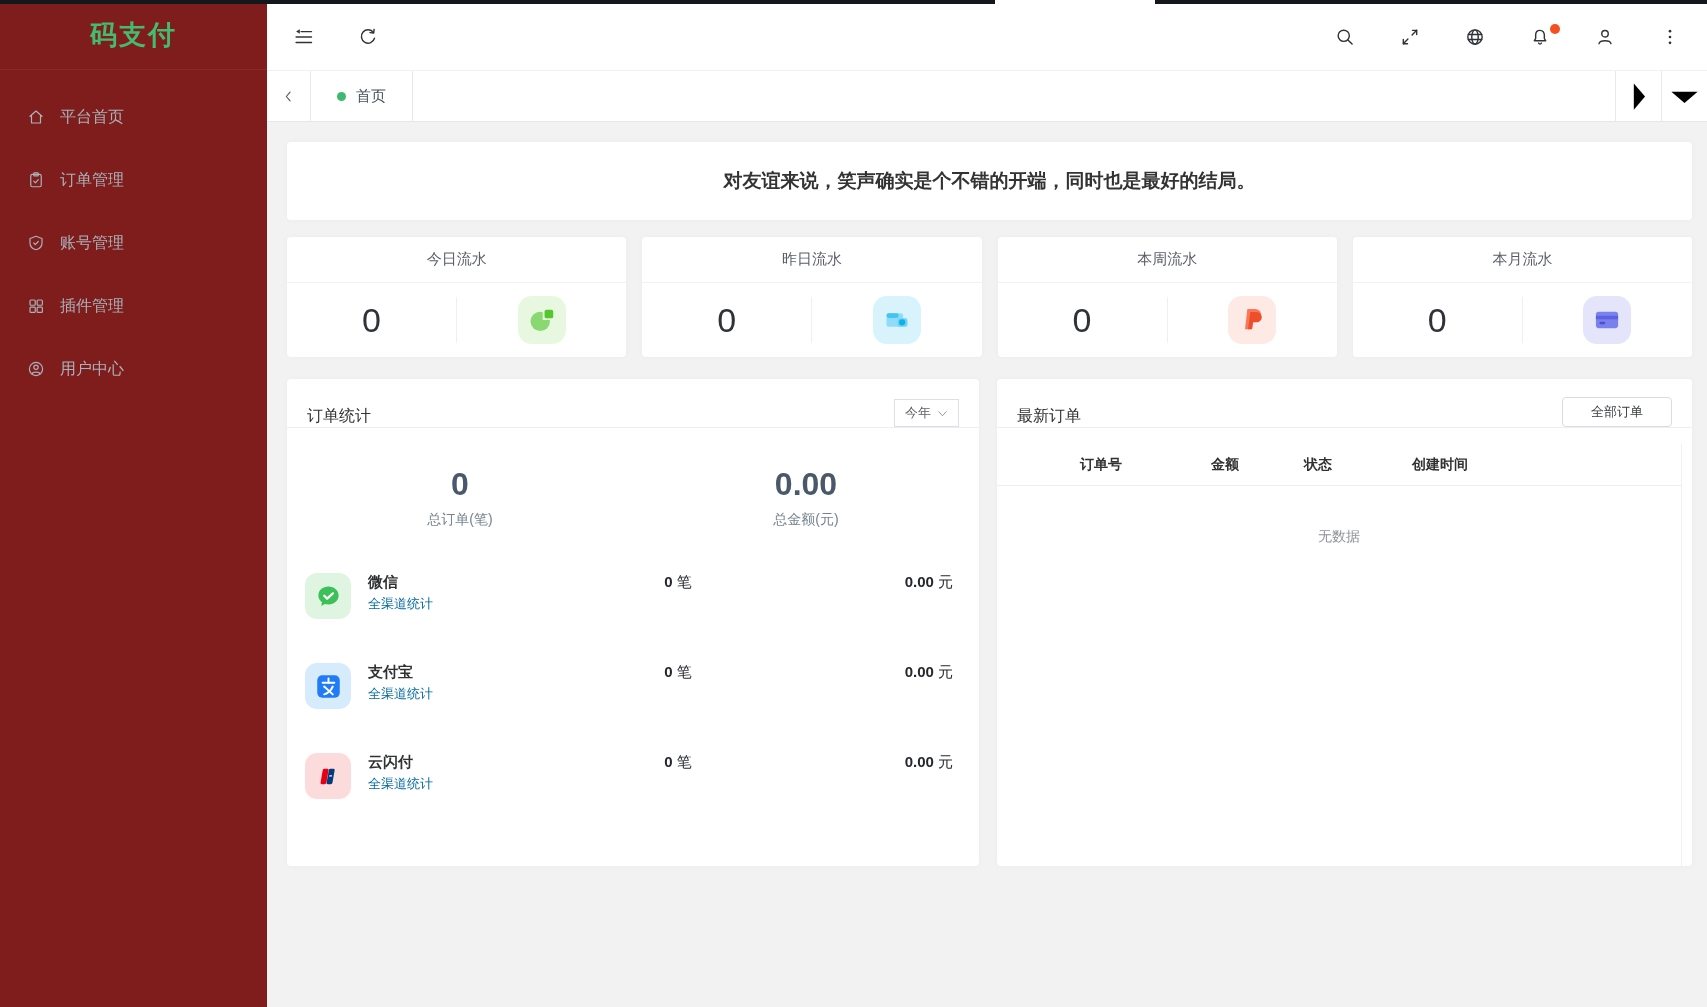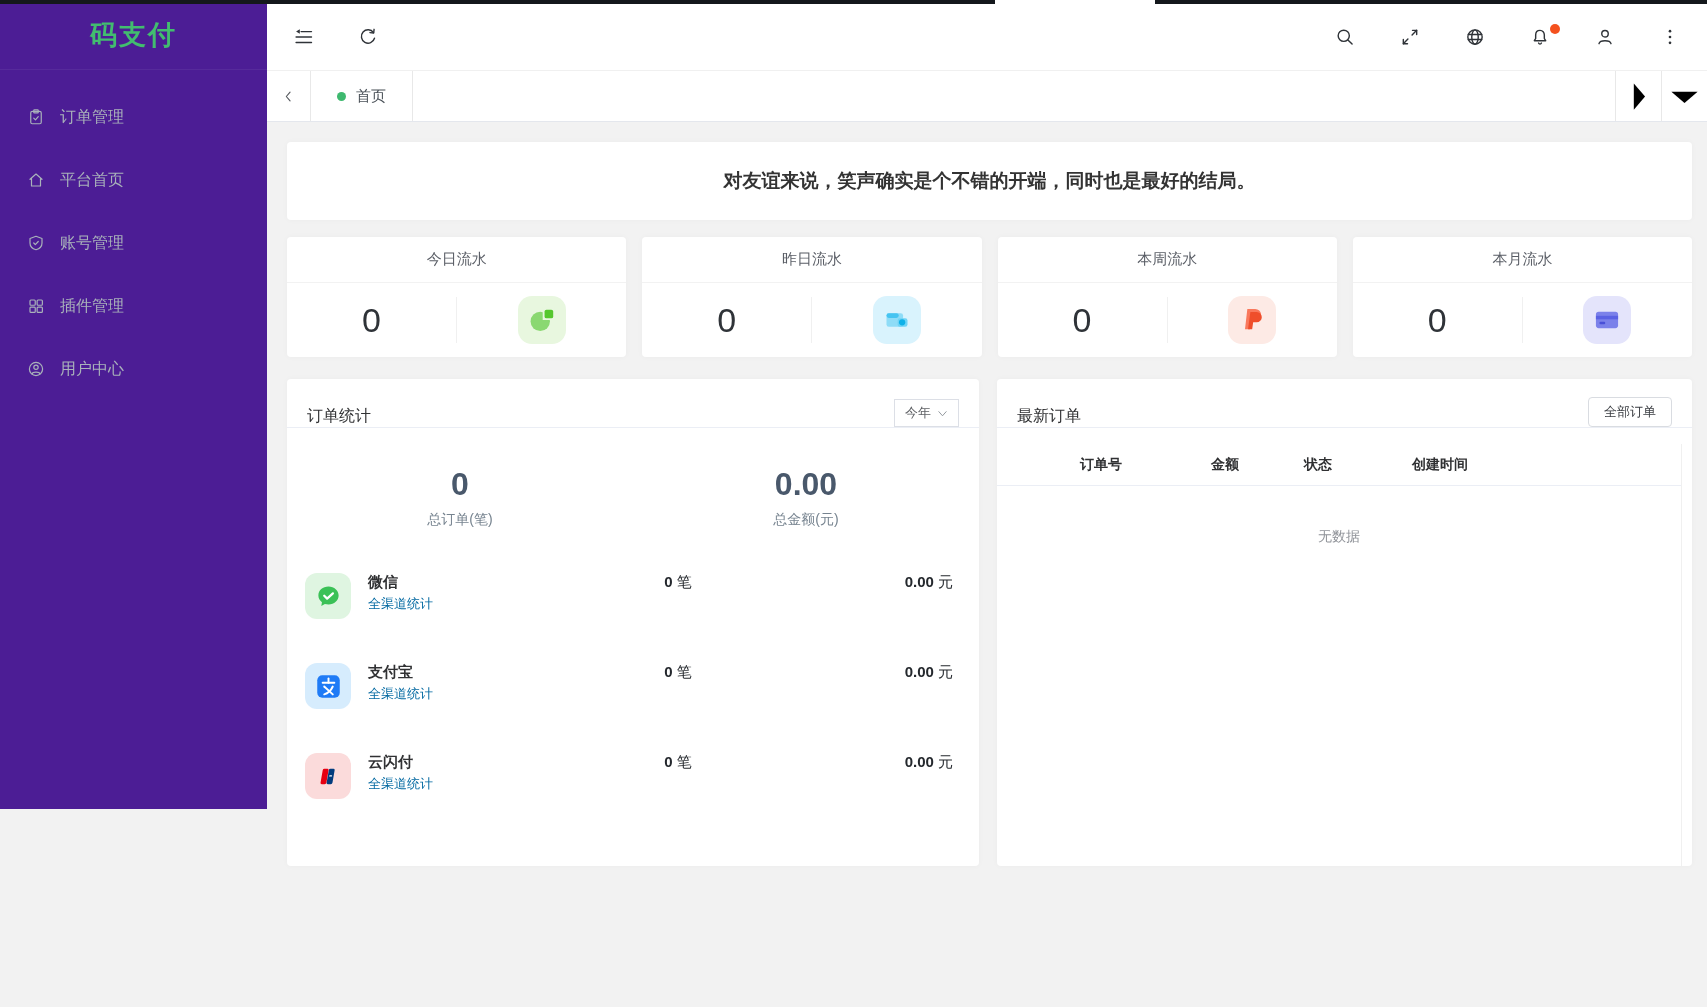--- a/index.html
+++ b/index.html
@@ -4,21 +4,21 @@
 <style>
   * { margin:0; padding:0; box-sizing:border-box; }
   html,body { width:1707px; height:1007px; overflow:hidden;
     font-family:"Liberation Sans","DejaVu Sans",sans-serif; background:#f2f2f2; color:#303133; }
 
   
   .top-strip { position:absolute; top:0; left:0; width:1707px; height:4px; background:#14181c; z-index:60; }
   .top-strip-gap { position:absolute; top:0; left:995px; width:160px; height:4px; background:#ffffff; }
 
   
-  .sidebar { position:absolute; left:0; top:0; width:267px; height:809px; background:#4c1d95; z-index:10; }
+  .sidebar { position:absolute; left:0; top:0; width:267px; height:1007px; background:#7f1d1d; z-index:10; }
   .logo { height:70px; display:flex; align-items:center; justify-content:center;
     color:#42bd6f; font-size:27px; font-weight:bold; letter-spacing:2px;
     border-bottom:1px solid rgba(255,255,255,0.06); }
   .menu { padding-top:14px; }
   .menu-item { height:60px; margin:3px 0; display:flex; align-items:center; gap:15px;
     padding-left:27px; color:#a9b2ba; font-size:16px; cursor:pointer; }
   .menu-item svg { width:18px; height:18px; stroke:#a9b2ba; fill:none; stroke-width:1.6;
     stroke-linecap:round; stroke-linejoin:round; flex:none; }
 
   
@@ -73,21 +73,21 @@
 
   
   .panels-row { display:flex; gap:18px; height:487px; }
   .panel-left { width:692px; flex:none; display:flex; flex-direction:column; }
   .panel-right { flex:1; display:flex; flex-direction:column; }
   .panel-head { height:49px; flex:none; display:flex; align-items:flex-end; justify-content:space-between;
     padding:0 20px; border-bottom:1px solid #ebeef5; font-size:16px; color:#303133; }
   .range-btn { height:28px; display:flex; align-items:center; gap:6px; padding:0 10px;
     border:1px solid #dcdfe6; border-radius:0; background:#fff; font-size:13px; color:#606266; cursor:pointer; }
   .range-btn svg { width:11px; height:11px; stroke:#8b9097; fill:none; stroke-width:2; stroke-linecap:round; }
-  .viewall-btn { height:30px; display:flex; align-items:center; padding:0 15px;
+  .viewall-btn { height:30px; display:flex; align-items:center; padding:0 28px;
     border:1px solid #d9dce1; border-radius:4px; background:#fff; font-size:13px; color:#3a3d42; cursor:pointer;font-family:Liberation Mono, monospace; }
 
   
   .summary { display:flex; padding-top:38px; }
   .sum-col { flex:1; text-align:center; }
   .sum-val { font-size:32px; font-weight:bold; color:#49586b; }
   .sum-label { margin-top:8px; font-size:14px; color:#76838f; }
   .channels { padding:44px 26px 0 18px; }
   .channel { display:flex; align-items:flex-start; margin-bottom:44px; }
   .ch-icon { width:46px; height:46px; border-radius:12px; margin-right:17px; flex:none;
@@ -113,31 +113,31 @@
 
 <div class="top-strip">
   <div class="top-strip-gap"></div>
 </div>
 
 <aside class="sidebar">
   <div class="logo">码支付</div>
   <nav class="menu">
     <div class="menu-item">
       <svg viewBox="0 0 24 24">
+          <path d="M4 11 L12 4 L20 11 M6 9.5 V20 H18 V9.5"></path>
+        </svg>
+      <span>平台首页</span>
+    </div>
+    <div class="menu-item">
+      <svg viewBox="0 0 24 24">
           <rect x="5" y="4.5" width="14" height="16.5" rx="2"></rect>
           <rect x="9" y="2.5" width="6" height="4" rx="1"></rect>
           <path d="M9 13.5 l2.3 2.3 L15 11.5"></path>
         </svg>
       <span>订单管理</span>
-    </div>
-    <div class="menu-item">
-      <svg viewBox="0 0 24 24">
-          <path d="M4 11 L12 4 L20 11 M6 9.5 V20 H18 V9.5"></path>
-        </svg>
-      <span>平台首页</span>
     </div>
     <div class="menu-item">
       <svg viewBox="0 0 24 24">
           <path d="M12 3 L20 6 V12 C20 16.8 16.4 19.8 12 21 C7.6 19.8 4 16.8 4 12 V6 Z"></path>
           <path d="M9 12 l2.1 2.1 L15 10"></path>
         </svg>
       <span>账号管理</span>
     </div>
     <div class="menu-item">
       <svg viewBox="0 0 24 24">

